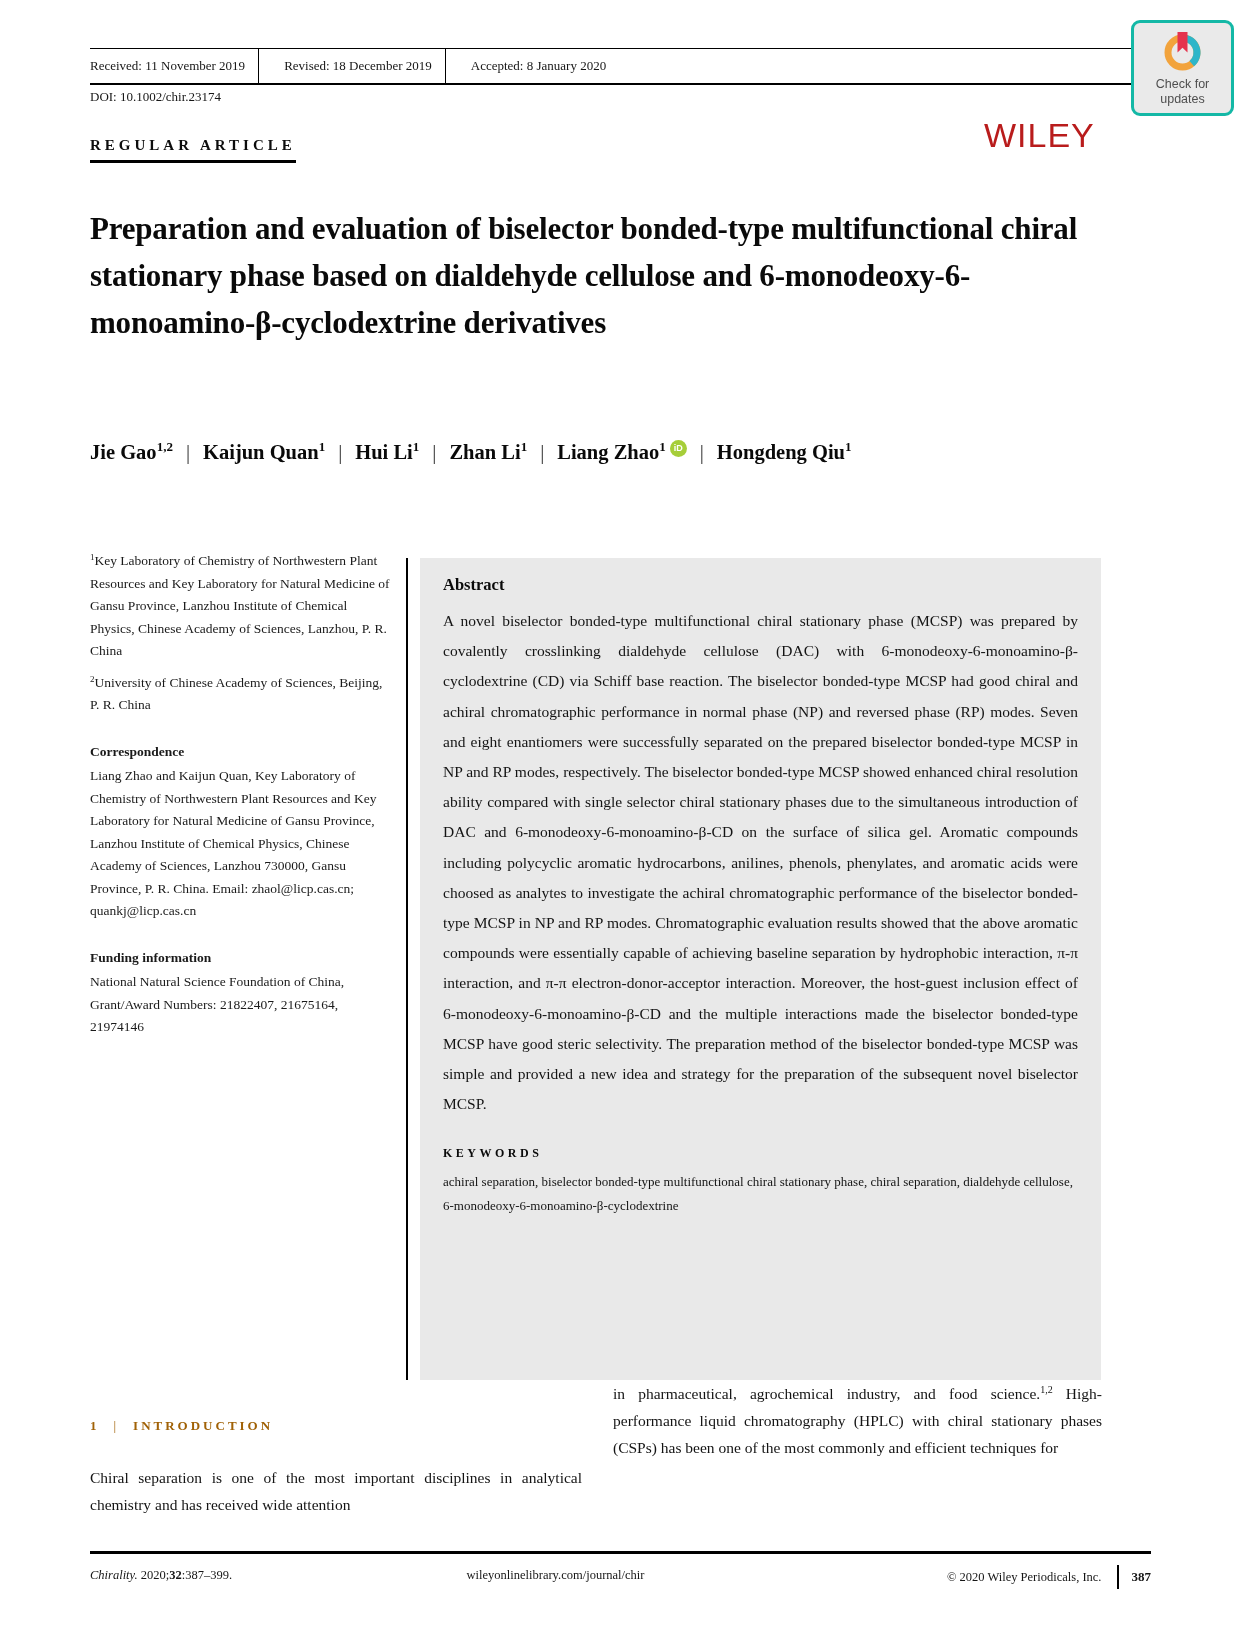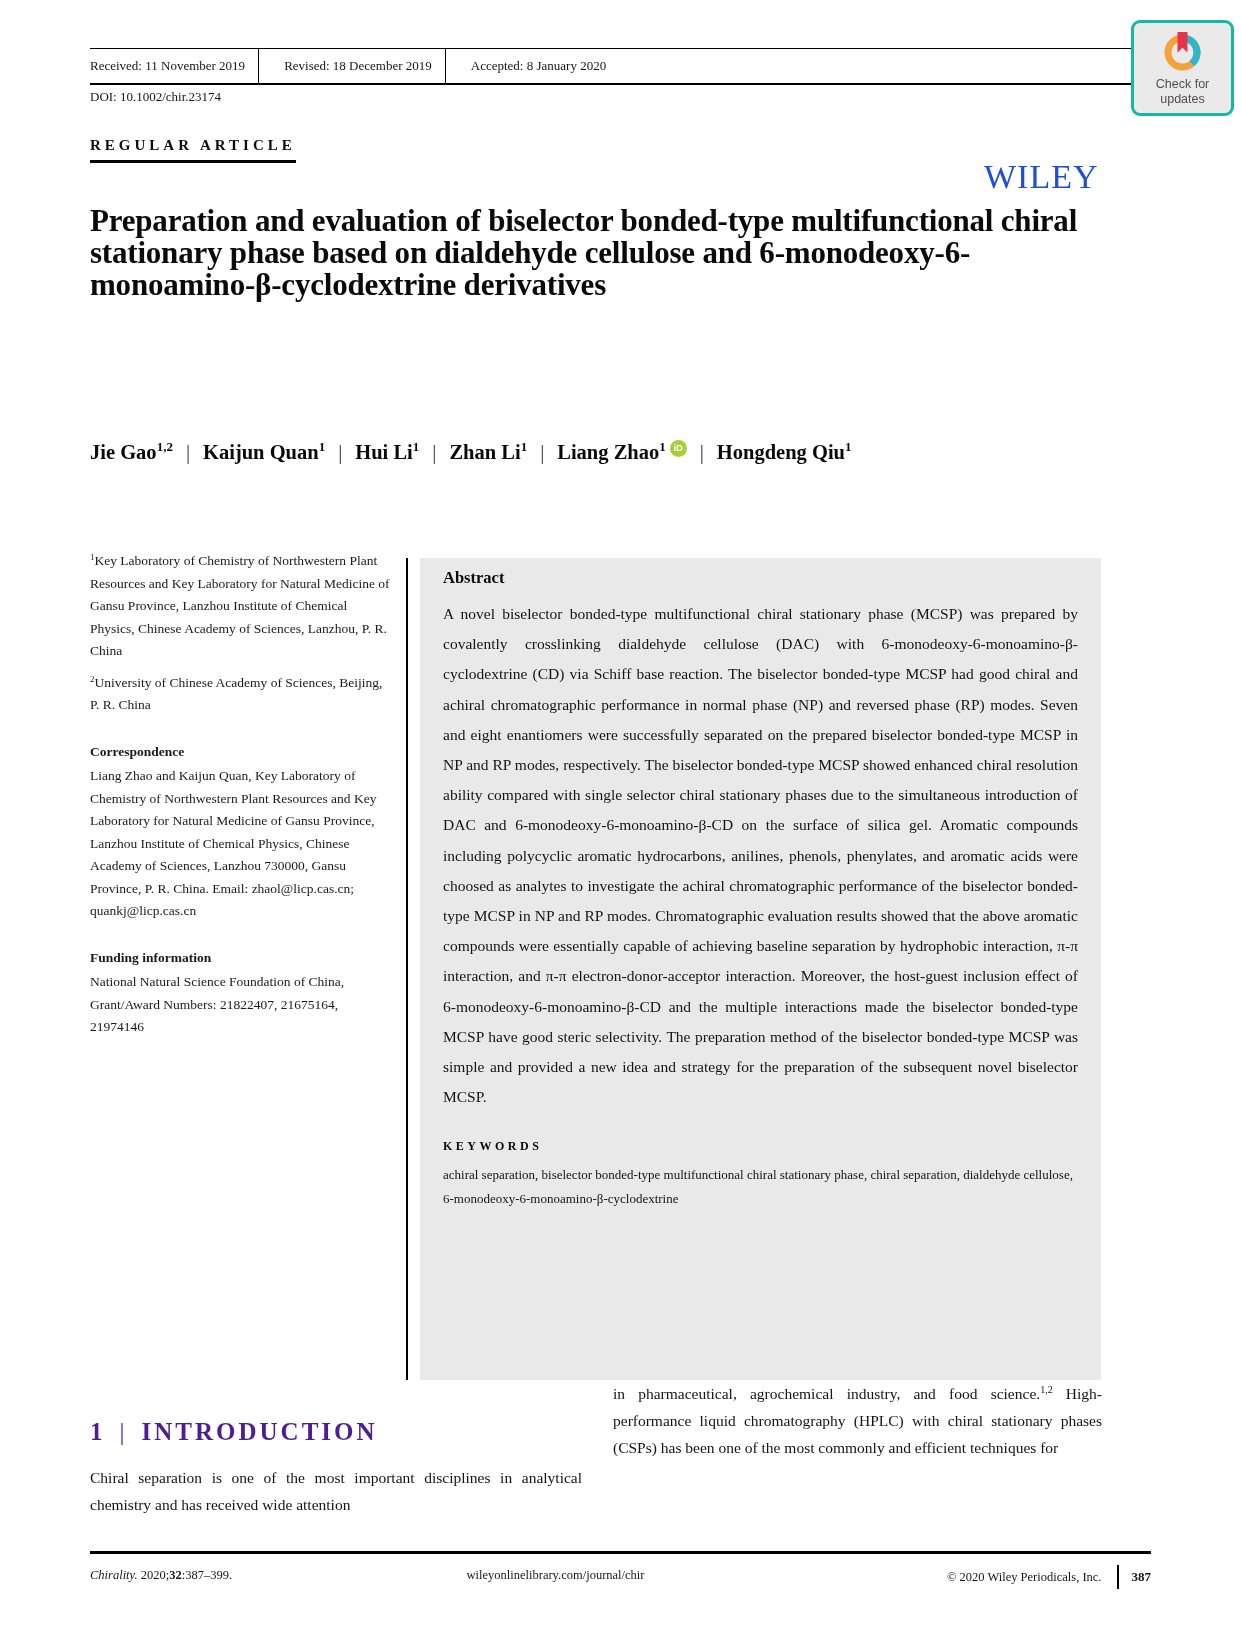--- a/index.html
+++ b/index.html
@@ -27,28 +27,27 @@
   .check-label{
     font-family:"Liberation Sans","DejaVu Sans",sans-serif;font-size:12.5px;line-height:14.5px;
     color:#4f4f4f;margin-top:-2px;
   }
   
   .article-type{
     position:absolute;left:90px;top:137px;font-size:15px;font-weight:bold;letter-spacing:4px;
     padding-bottom:6px;border-bottom:3.5px solid #000;color:#0d0d0d;
   }
   .wiley-logo{
-    position:absolute;left:984px;top:116px;font-size:34px;letter-spacing:1px;color:#1d4ed8;
-    font-family:Liberation Serif, serif;
-    margin-top:42px;
+    position:absolute;left:984px;top:116px;font-size:34px;letter-spacing:1px;color:#b91c1c;
+    font-family:Liberation Sans, sans-serif;
   }
   
   .title{
     position:absolute;left:90px;top:205px;width:1012px;margin:0;
-    font-size:31px;line-height:32px;font-weight:bold;color:#0a0a0a;letter-spacing:-0.2px;
+    font-size:31px;line-height:47px;font-weight:bold;color:#0a0a0a;letter-spacing:-0.2px;
   }
   .authors{
     position:absolute;left:90px;top:433px;width:1012px;
     font-size:20.5px;line-height:38px;font-weight:bold;color:#0a0a0a;
   }
   .authors sup{font-size:13px;line-height:0;}
   .author-sep{font-weight:normal;margin:0 13px;color:#333;}
   .orcid-icon{
     display:inline-flex;width:17px;height:17px;border-radius:50%;
     align-items:center;justify-content:center;vertical-align:super;margin-left:4px;
@@ -57,31 +56,31 @@
   }
   
   .sidebar{position:absolute;left:90px;top:550px;width:303px;font-size:13.5px;line-height:22.5px;color:#1a1a1a;}
   .sidebar p{margin:0 0 9px 0;}
   .sidebar sup{font-size:9px;line-height:0;}
   .side-head{margin:24px 0 2px 0;font-size:13.5px;font-weight:bold;}
   
   .vrule{position:absolute;left:406px;top:558px;width:2px;height:822px;background:#000;}
   .abstract-box{
     position:absolute;left:420px;top:558px;width:681px;height:822px;background:#e9e9e9;
-    box-sizing:border-box;padding:10px 23px 0 23px;overflow:hidden;
+    box-sizing:border-box;padding:17px 23px 0 23px;overflow:hidden;
   }
   .abs-head{margin:0;font-size:16.5px;font-weight:bold;color:#0a0a0a;}
   .abs-text{
     margin:11px 0 0 0;font-size:15.5px;line-height:30.2px;text-align:justify;color:#141414;
   }
   .kw-head{margin:27px 0 0 0;font-size:12px;font-weight:bold;letter-spacing:3.5px;color:#0a0a0a;}
   .kw-text{margin:9px 0 0 0;font-size:13px;line-height:23.5px;color:#141414;}
   
   .intro-head{
-    position:absolute;left:90px;top:1418px;margin:0;font-size:25px;font-weight:bold;color:#4c1d95;
+    position:absolute;left:90px;top:1418px;margin:0;font-size:13px;font-weight:bold;color:#a16207;
   }
   .intro-sep{font-weight:normal;margin:0 17px;}
   .intro-word{letter-spacing:3px;}
   .col{position:absolute;margin:0;font-size:15.5px;line-height:27px;text-align:justify;color:#141414;}
   .col sup{font-size:10px;line-height:0;}
   .left-col{left:90px;top:1464px;width:492px;}
   .right-col{left:613px;top:1380px;width:489px;}
   
   .foot-rule{position:absolute;left:90px;top:1551px;width:1061px;height:2.5px;background:#000;}
   .footer{position:absolute;left:90px;top:1562px;width:1061px;height:30px;font-size:12.5px;color:#161616;}

